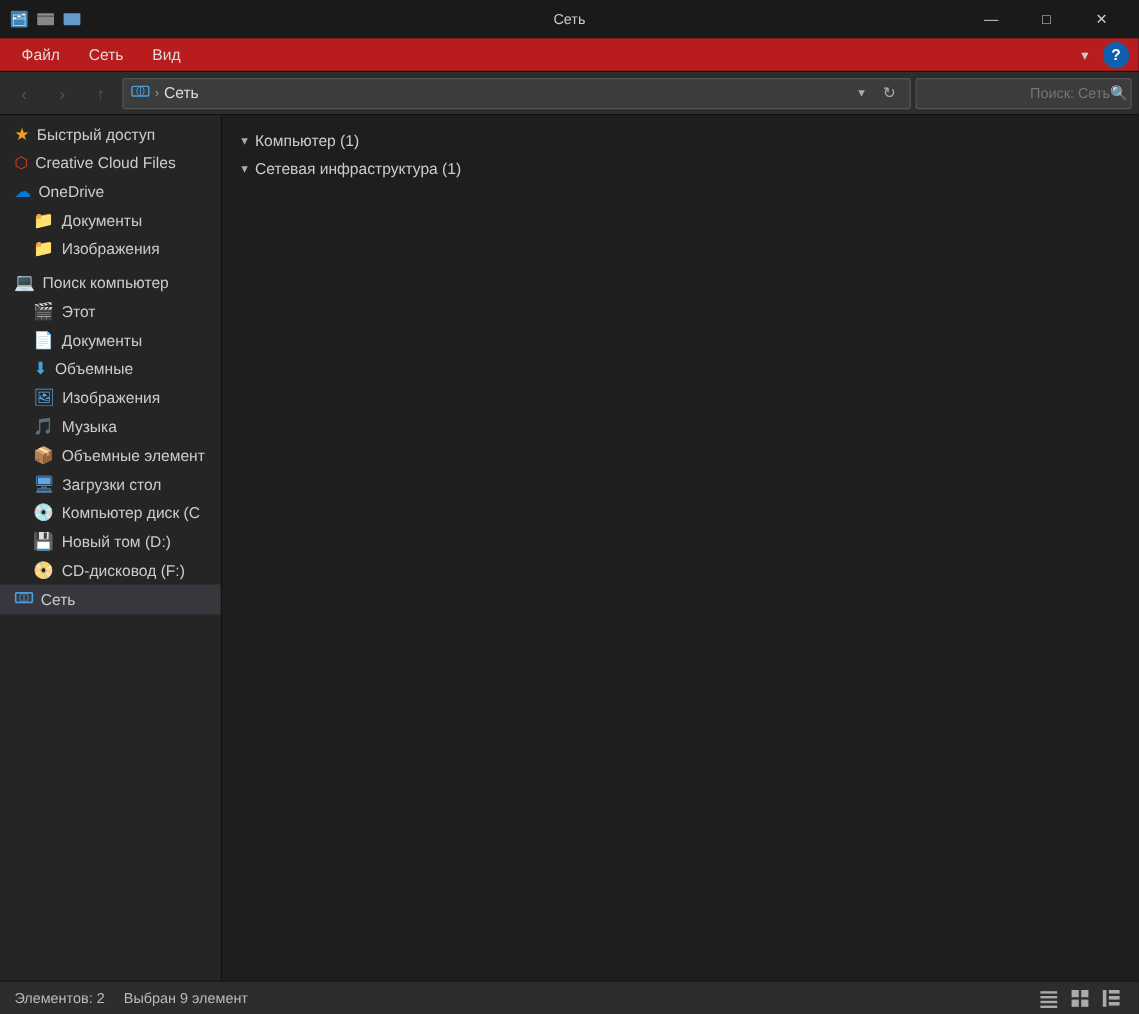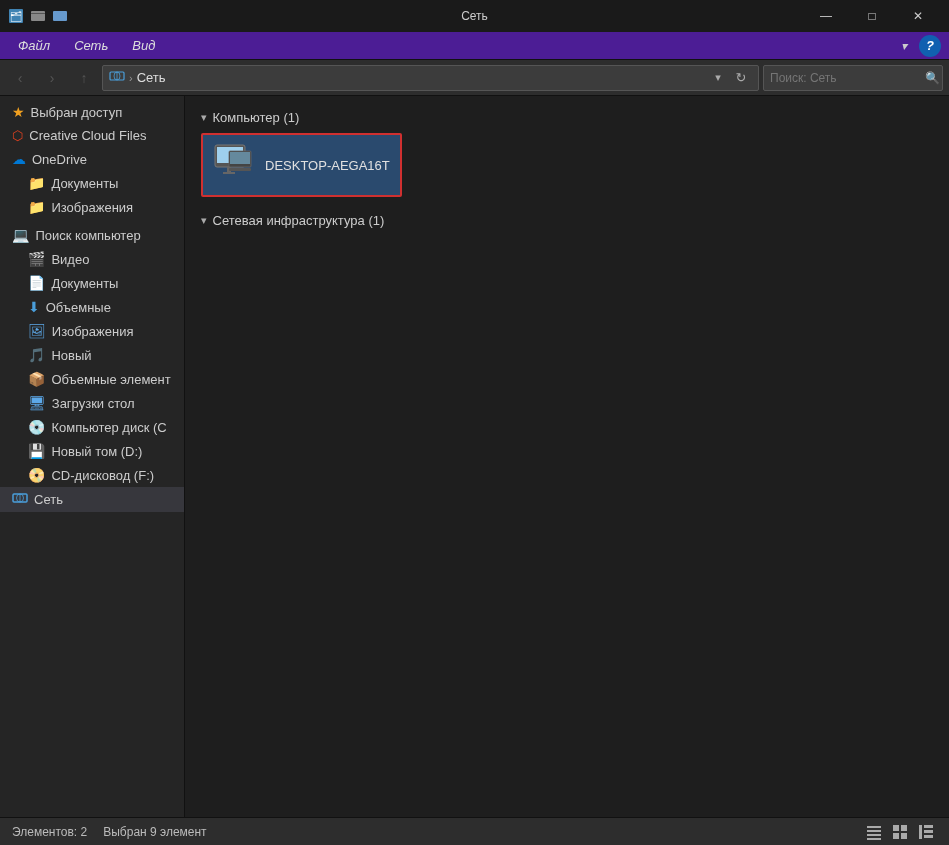--- a/index.html
+++ b/index.html
@@ -48,26 +48,25 @@
       font-size: 12px;
       position: absolute;
       left: 50%;
       transform: translateX(-50%);
     }
 
     
     .menu-bar {
       display: flex;
       align-items: center;
-      background: #4c1d95;
+      background: #b91c1c;
       height: 28px;
       padding: 0 8px;
       gap: 4px;
       border-bottom: 1px solid #111;
-      font-style: italic;
     }
     .menu-item {
       padding: 3px 10px;
       cursor: pointer;
       border-radius: 2px;
       color: #ddd;
       font-size: 13px;
     }
     .menu-bar-right {
       margin-left: auto;
@@ -163,20 +162,21 @@
       border-radius: 2px;
       padding: 0 6px;
     }
     .search-input {
       background: transparent;
       border: none;
       outline: none;
       color: #ddd;
       font-size: 12px;
       flex: 1;
+      text-align: right;
     }
     .search-icon-btn {
       color: #aaa;
       font-size: 12px;
       cursor: pointer;
     }
 
     
     .main-container {
       display: flex;
@@ -382,21 +382,21 @@
     <div class="search-icon-btn">🔍</div>
   </div>
 </div>
 
 <div class="main-container">
 
   <div class="sidebar">
 
     <div class="sidebar-item">
       <span class="icon icon-star">★</span>
-      <span>Выбран доступ</span>
+      <span>Быстрый доступ</span>
     </div>
 
     <div class="sidebar-item">
       <span class="icon icon-cc" style="font-size:13px;">⬡</span>
       <span>Creative Cloud Files</span>
     </div>
 
     <div class="sidebar-item">
       <span class="icon icon-onedrive">☁</span>
       <span>OneDrive</span>
@@ -414,41 +414,41 @@
 
     <div style="height:4px;"></div>
 
     <div class="sidebar-item">
       <span class="icon icon-computer">💻</span>
       <span>Поиск компьютер</span>
     </div>
 
     <div class="sidebar-item sidebar-sub">
       <span class="icon icon-video">🎬</span>
-      <span>Видео</span>
+      <span>Этот</span>
     </div>
 
     <div class="sidebar-item sidebar-sub">
       <span class="icon icon-docs">📄</span>
       <span>Документы</span>
     </div>
 
     <div class="sidebar-item sidebar-sub">
       <span class="icon icon-down">⬇</span>
       <span>Объемные</span>
     </div>
 
     <div class="sidebar-item sidebar-sub">
       <span class="icon icon-images">🖼</span>
       <span>Изображения</span>
     </div>
 
     <div class="sidebar-item sidebar-sub">
       <span class="icon icon-music">🎵</span>
-      <span>Новый</span>
+      <span>Музыка</span>
     </div>
 
     <div class="sidebar-item sidebar-sub">
       <span class="icon icon-3d">📦</span>
       <span>Объемные элемент</span>
     </div>
 
     <div class="sidebar-item sidebar-sub">
       <span class="icon icon-desktop">🖥</span>
       <span>Загрузки стол</span>
@@ -481,40 +481,20 @@
     </div>
   </div>
 
   <div class="content-area">
 
     <div class="section-header">
       <span class="chevron">▾</span>
       <span class="section-title">Компьютер (1)</span>
     </div>
 
-    <div class="items-grid">
-
-      <div class="file-item selected">
-        <span class="item-icon">
-          <svg width="44" height="36" viewBox="0 0 44 36">
-
-            <rect x="2" y="2" width="30" height="22" rx="2" fill="#555" stroke="#777" stroke-width="1"></rect>
-            <rect x="4" y="4" width="26" height="16" fill="#9ecfed"></rect>
-
-            <rect x="14" y="24" width="4" height="5" fill="#666"></rect>
-            <rect x="10" y="29" width="12" height="2" fill="#666"></rect>
-
-            <rect x="16" y="8" width="22" height="16" rx="1" fill="#444" stroke="#666" stroke-width="0.8"></rect>
-            <rect x="17" y="9" width="20" height="12" fill="#7bb8d8" opacity="0.6"></rect>
-            <rect x="16" y="25" width="22" height="3" rx="1" fill="#555"></rect>
-          </svg>
-        </span>
-        <span class="item-label">DESKTOP-AEGA16T</span>
-      </div>
-    </div>
 
     <div class="section-header">
       <span class="chevron">▾</span>
       <span class="section-title">Сетевая инфраструктура (1)</span>
     </div>
 
 
   </div>
 </div>
 

